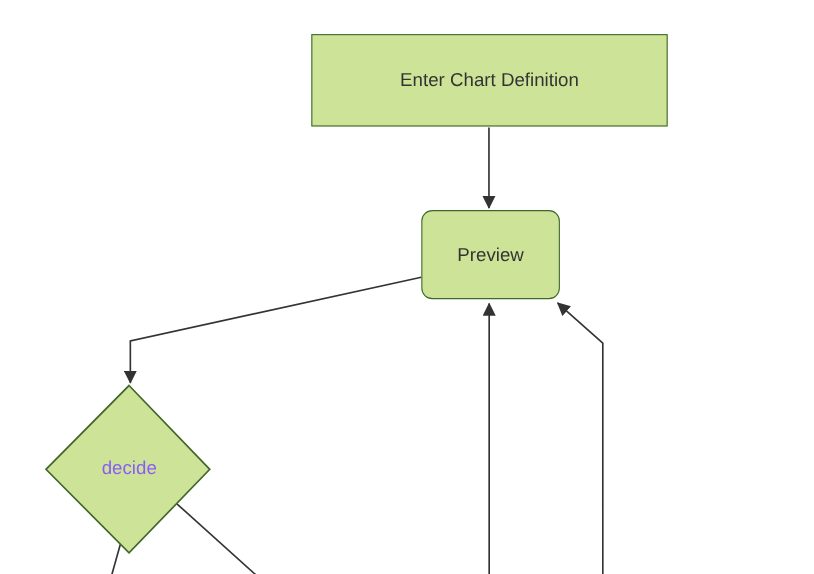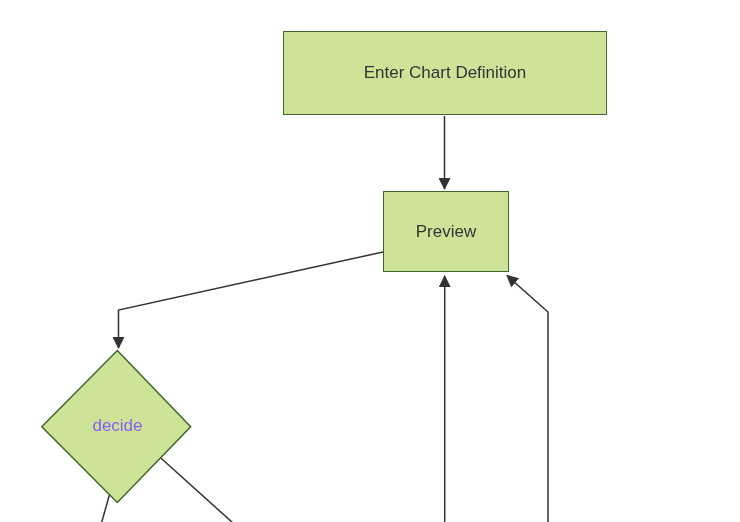--- a/index.html
+++ b/index.html
@@ -30,21 +30,21 @@
     position: absolute;
     box-sizing: border-box;
     background: #cde498;
     border: 1.5px solid #3f672a;
     display: flex;
     align-items: center;
     justify-content: center;
     color: #333333;
     font-size: 17px;
   }
-  .node.rounded { border-radius: 0; }
+  .node.rounded { border-radius: 10px; }
   .diamond-label {
     position: absolute;
     left: 57px;
     top: 416px;
     width: 121px;
     text-align: center;
     color: #8b5cf6;
     font-size: 17px;
   }
 </style>

